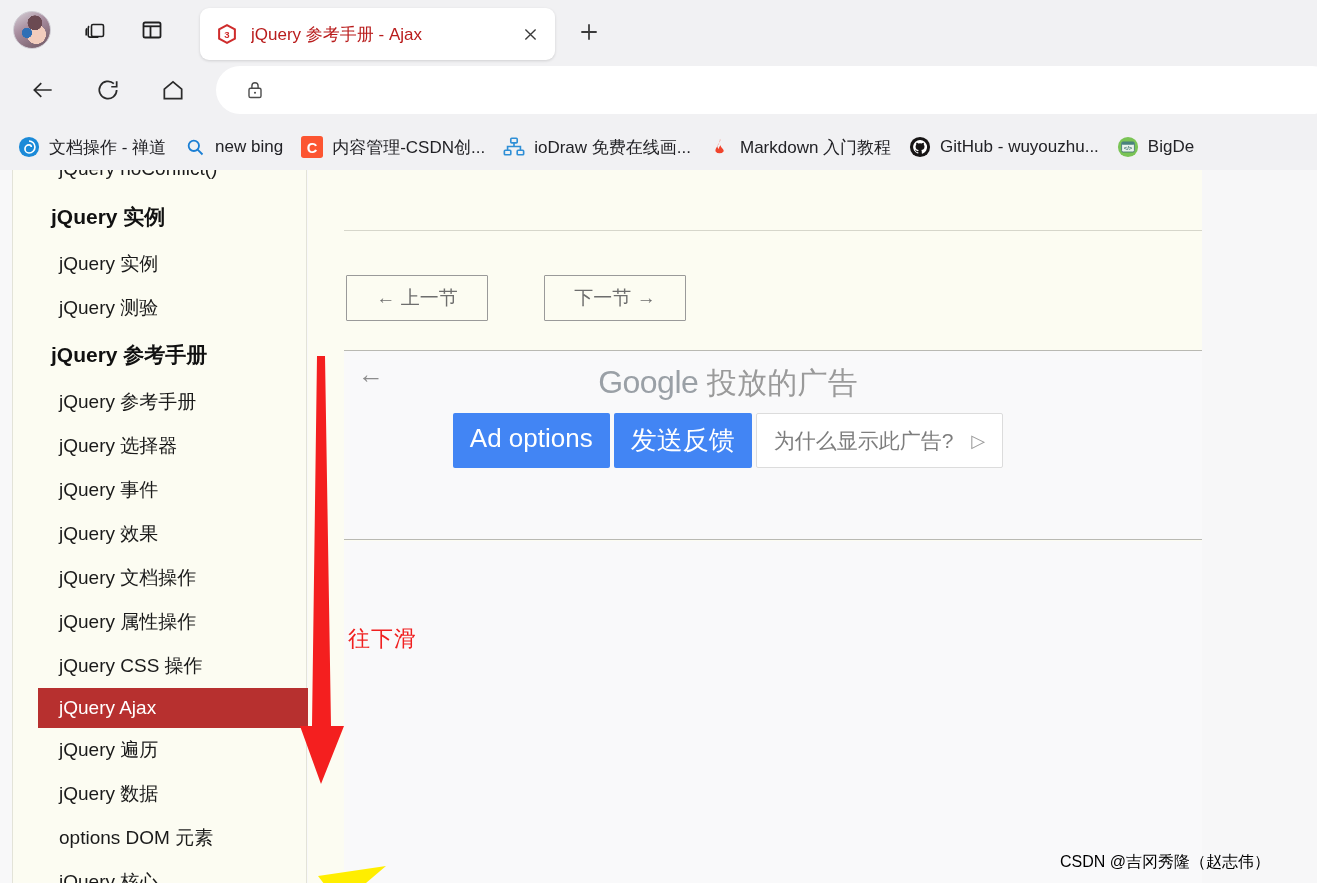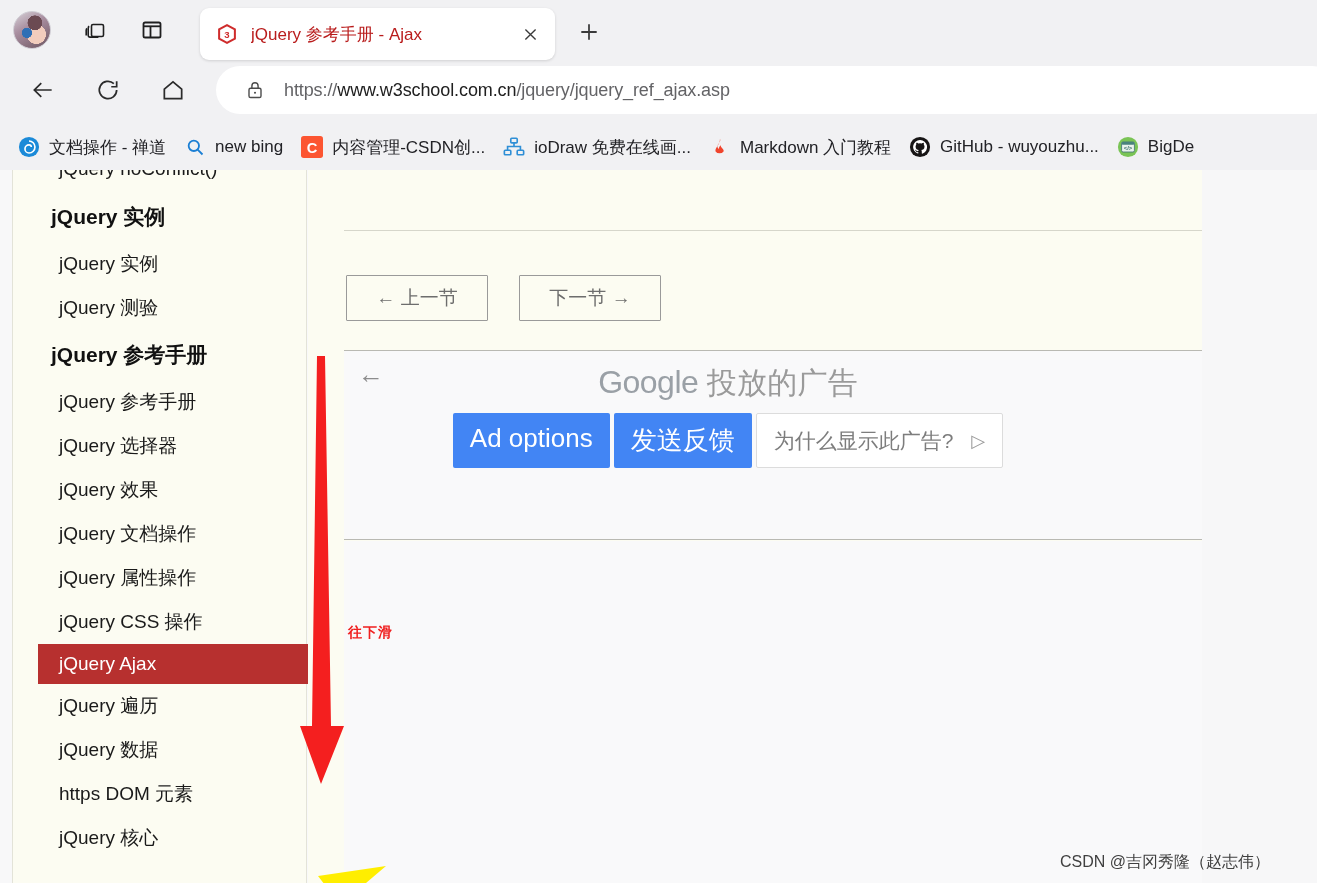--- a/index.html
+++ b/index.html
@@ -148,21 +148,21 @@
     font-size: 17px; color: #8a1f1f; text-decoration: underline;
     text-decoration-color: #8a1f1f; white-space: nowrap;
   }
   .partial-text {
     position: absolute; left: 14px; top: -12px; font-size: 17px; color: #222;
   }
   .hr1 {
     position: absolute; left: 36px; top: 60px; right: 0; height: 1px;
     background: #d6d6cb;
   }
-  .navbtns { position: absolute; left: 38px; top: 105px; display: flex; gap: 31px; justify-content: center; }
+  .navbtns { position: absolute; left: 38px; top: 105px; display: flex; gap: 56px; justify-content: center; }
   .navbtn {
     border: 1px solid #9a9a9a; background: #fcfcf2;
     font-size: 19px; color: #6d6d6d; padding: 9px 20px;
     min-width: 142px; text-align: center; border-radius: 1px;
   }
 
   
   .adwrap {
     position: absolute; left: 36px; top: 180px; right: 0; height: 190px;
     background: #f9f9fa;
@@ -195,29 +195,29 @@
   }
   .ad-why .play { color: #9b9b9b; font-size: 18px; }
   .ad-below {
     position: absolute; left: 36px; top: 371px; right: 0; bottom: 0;
     background: #f9f9fa;
   }
 
   
   .ann-text {
     position: absolute; left: 348px; top: 454px;
-    font-size: 14px; font-weight: bold; color: #f02020;
+    font-size: 22px; font-weight: normal; color: #f02020;
     letter-spacing: 1px;
   }
   .red-arrow  { position: absolute; left: 300px; top: 186px; }
   .yellow-arrow { position: absolute; left: 318px; top: 696px; }
 
   .watermark {
     position: absolute; left: 1060px; top: 852px;
-    font-size: 16px; color: #404040; white-space: nowrap;
+    font-size: 16px; color: #000000; white-space: nowrap;
   }
 </style>
 </head>
 <body>
 
 <div id="root">
 
   <div class="chrome">
 
     <div class="tabstrip">
@@ -281,21 +281,20 @@
       </div>
 
       <div class="omnibox">
         <span class="lock-icon">
           <svg width="18" height="20" viewBox="0 0 18 20" fill="none" stroke="#4c4c4c" stroke-width="1.4">
             <rect x="3" y="8.2" width="12" height="9.3" rx="1.6"></rect>
             <path d="M5.9 8.2V5.9a3.1 3.1 0 0 1 6.2 0v2.3"></path>
             <circle cx="9" cy="12.8" r="1.05" fill="#4c4c4c" stroke="none"></circle>
           </svg>
         </span>
-        <span class="url-text"><span>https://</span><b>www.w3school.com.cn</b><span>/jquery/jquery_ref_ajax.asp</span></span>
       </div>
     </div>
 
     <div class="bookmarks" id="bookmarks-bar">
         <div class="bm">
           <span class="bm-ico">
             <svg width="22" height="22" viewBox="0 0 24 24">
               <circle cx="12" cy="12" r="11" fill="#1b8ad8"></circle>
               <path d="M12 5.5c3.6 0 6.5 2.9 6.5 6.5S15.6 18.5 12 18.5a4.4 4.4 0 0 1 0-8.8c1.4 0 2.5 1 2.5 2.3" fill="none" stroke="#fff" stroke-width="1.8"></path>
             </svg>
@@ -366,28 +365,29 @@
 
     <div class="sidebar">
       <div class="side-partial">jQuery noConflict()</div>
       <div class="side-list" id="sidebar-list">
           <div class="side-head">jQuery 实例</div>
           <div class="side-link">jQuery 实例</div>
           <div class="side-link">jQuery 测验</div>
           <div class="side-head">jQuery 参考手册</div>
           <div class="side-link">jQuery 参考手册</div>
           <div class="side-link">jQuery 选择器</div>
+          <div class="side-link">jQuery 事件</div>
           <div class="side-link">jQuery 效果</div>
           <div class="side-link">jQuery 文档操作</div>
           <div class="side-link">jQuery 属性操作</div>
           <div class="side-link">jQuery CSS 操作</div>
           <div class="side-link active" style="background: rgb(183, 48, 47);">jQuery Ajax</div>
           <div class="side-link">jQuery 遍历</div>
           <div class="side-link">jQuery 数据</div>
-          <div class="side-link">https DOM 元素</div>
+          <div class="side-link">options DOM 元素</div>
           <div class="side-link">jQuery 核心</div>
         </div>
     </div>
 
     <div class="content">
 
       <div class="partial-top">
         <span class="partial-text"></span>
         <span class="partial-link"></span>
       </div>

